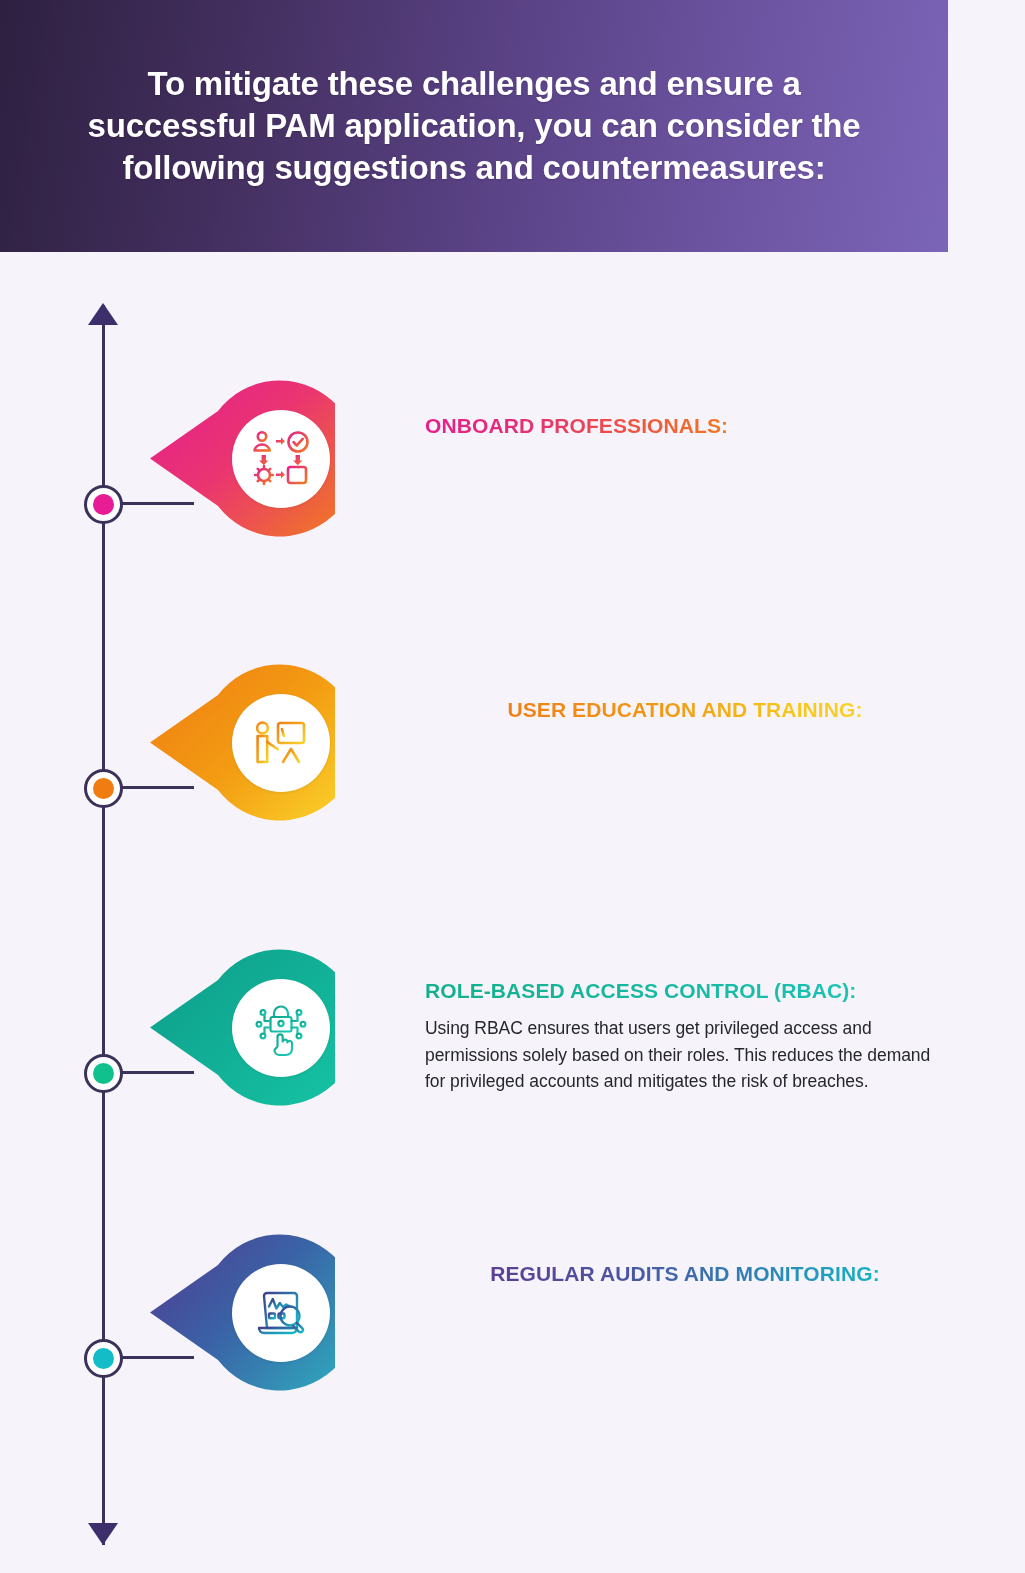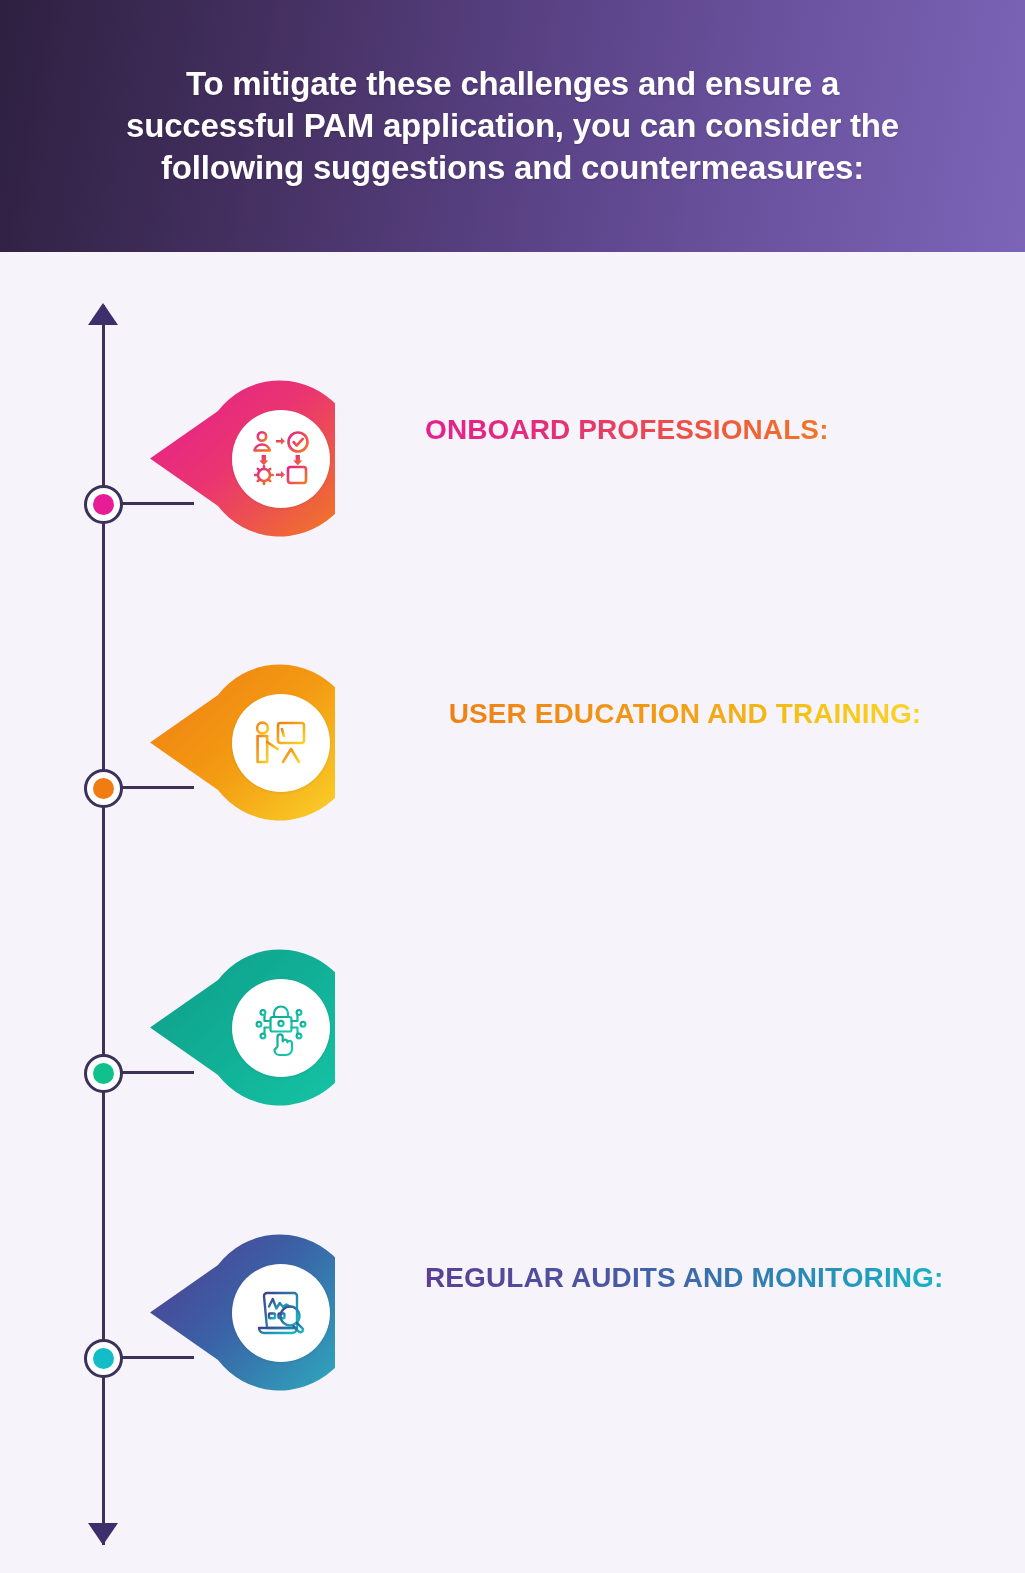--- a/index.html
+++ b/index.html
@@ -16,21 +16,21 @@
     position: relative;
     width: 1025px;
     height: 1573px;
     background: #f6f3fb;
   }
 
   
   #header {
     position: absolute;
     left: 0; top: 0;
-    width: 1025px;
+    width: 948px;
     height: 252px;
     background: linear-gradient(100deg, #2d2040 0%, #463163 28%, #5c4489 55%, #6e55a3 78%, #7b65b7 100%);
     display: flex;
     align-items: center;
     justify-content: center;
   }
   #header-title {
     width: 860px;
     text-align: center;
     color: #ffffff;
@@ -134,21 +134,21 @@
   .icon-disc svg { display: block; }
 
   
   .text-col {
     position: absolute;
     left: 425px;
     width: 520px;
   }
   .sec-heading {
     font-family: "Liberation Sans", sans-serif;
-    font-size: 28px;
+    font-size: 21px;
     font-weight: bold;
     letter-spacing: 0.1px;
     margin: 0 0 12px 0;
     -webkit-background-clip: text;
     background-clip: text;
     -webkit-text-fill-color: transparent;
     color: transparent;
     display: inline-block;
   }
   .sec-body {
@@ -327,23 +327,27 @@
           <path d="M31 29 v13.5"></path>
           <path d="M27.5 49.5 v-9.5 a2.6 2.6 0 0 1 5.2 0 v4.5
                    a2.4 2.4 0 0 1 4.7 0 v1
                    a2.4 2.4 0 0 1 4.6 0 v6.5
                    a6 6 0 0 1 -6 6 h-6.5
                    a5 5 0 0 1 -5 -5 z"></path>
         </g>
       </svg>
     </div>
 
-  </div>
-
-  <div class="row" style="top:1220px;">
+    <div class="text-col" style="top:44px;">
+      <div class="sec-heading grad-3">ROLE-BASED ACCESS CONTROL (RBAC):</div>
+      <div class="sec-body">Using RBAC ensures that users get privileged access and permissions solely based on their roles. This reduces the demand for privileged accounts and mitigates the risk of breaches.</div>
+    </div>
+  </div>
+
+  <div class="row" style="top:1220px;text-align:center;">
     <div class="connector"></div>
 
     <div class="node">
       <div class="node-dot" style="background:#14bcc8;"></div>
     </div>
 
     <div class="pin">
       <svg width="185" height="185" viewBox="0 0 185 185">
         <defs>
           <linearGradient id="pg4" x1="0%" y1="15%" x2="100%" y2="85%">

